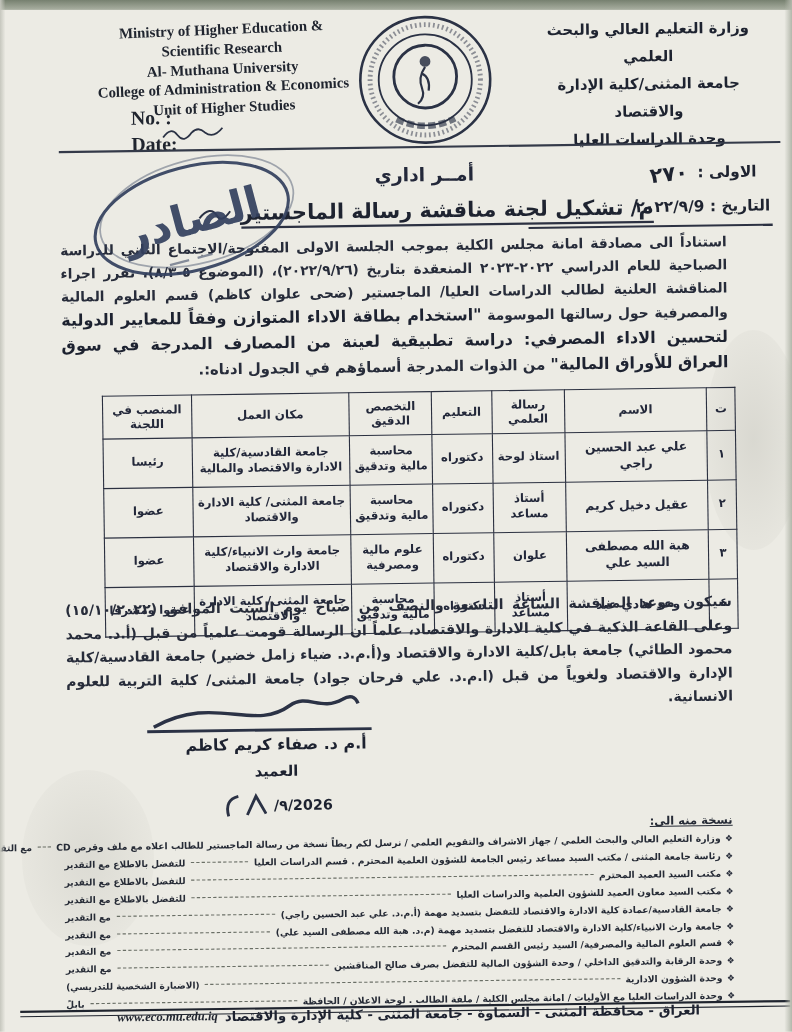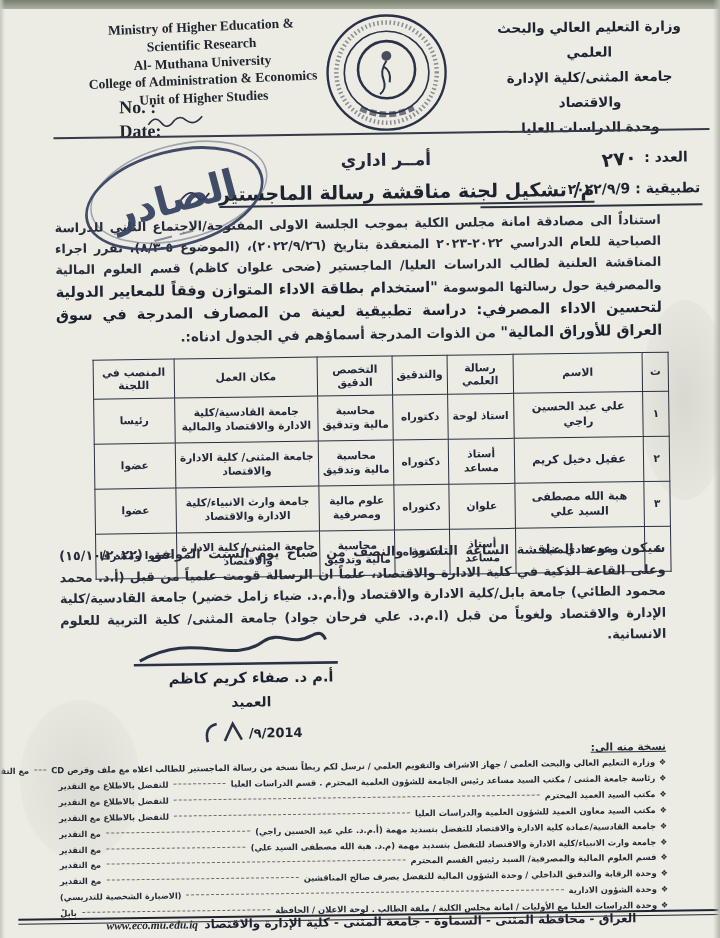--- a/index.html
+++ b/index.html
@@ -108,25 +108,25 @@
   </svg>
 
   <div class="hdr-ar">
     <div>
 
     <div>وزارة التعليم العالي والبحث العلمي</div>
         <div>جامعة المثنى/كلية الإدارة والاقتصاد</div>
         <div>وحدة الدراسات العليا</div>
       </div>
     <div class="numline">
-      <span>العدد :</span>
+      <span>الاولى :</span>
       <span class="hand-num">٢٧٠</span>
     </div>
     <div class="dateline">
-      <span>تطبيقية :</span>
+      <span>التاريخ :</span>
       <span>٢٠٢٢/٩/9</span>
     </div>
   </div>
   <div class="hdr-rule"></div>
 
   <svg class="stamp" viewBox="0 0 200 122">
     <g transform="rotate(-14 100 60)">
       <ellipse cx="100" cy="60" rx="90" ry="47" fill="none" stroke="#33405e" stroke-width="2.8"></ellipse>
       <ellipse cx="106" cy="55" rx="90" ry="47" fill="none" stroke="#33405e" stroke-width="1.6" opacity=".45"></ellipse>
       <text x="100" y="74" text-anchor="middle" font-size="40" font-weight="bold" fill="#33405e" font-family="DejaVu Sans, sans-serif">الصادر</text>
@@ -155,21 +155,21 @@
       <col class="col-spec">
         <col class="col-work">
         <col class="col-pos">
     </colgroup>
     <thead>
       <tr>
 
       <th>ت</th>
           <th>الاسم</th>
           <th>رسالة العلمي</th>
-          <th>والتدقيق</th>
+          <th>التعليم</th>
           <th>التخصص الدقيق</th>
           <th>مكان العمل</th>
           <th>المنصب في اللجنة</th>
         </tr>
     </thead>
     <tbody>
 
         <tr>
           <td>١</td>
           <td class="name">علي عبد الحسين راجي</td>
@@ -219,21 +219,21 @@
       <path class="ink" d="M14 36 C70 6 104 42 138 18 C154 7 166 24 186 13 q10 -6 14 4" stroke-width="3.1"></path>
       <path class="ink" d="M8 40 H212" stroke-width="2.6"></path>
     </svg>
     <div class="name">أ.م د. صفاء كريم كاظم</div>
     <div class="role">العميد</div>
     <div class="date">
       <svg width="42" height="26">
         <path class="ink" d="M16 4 q-13 3 -9 18" stroke-width="2.6"></path>
         <path class="ink" d="M24 21 L32 4 L41 20" stroke-width="2.6"></path>
       </svg>
-      <span>/٩/2014</span>
+      <span>/٩/2026</span>
     </div>
   </div>
 
   <div class="copies">
     <h4>نسخة منه الى:</h4>
     <div>
 
         <div class="copyitem">
           <span class="bullet">❖</span>
           <span>وزارة التعليم العالي والبحث العلمي / جهاز الاشراف والتقويم العلمي / نرسل لكم ربطاً نسخة من رسالة الماجستير للطالب اعلاه مع ملف وقرص CD</span>

